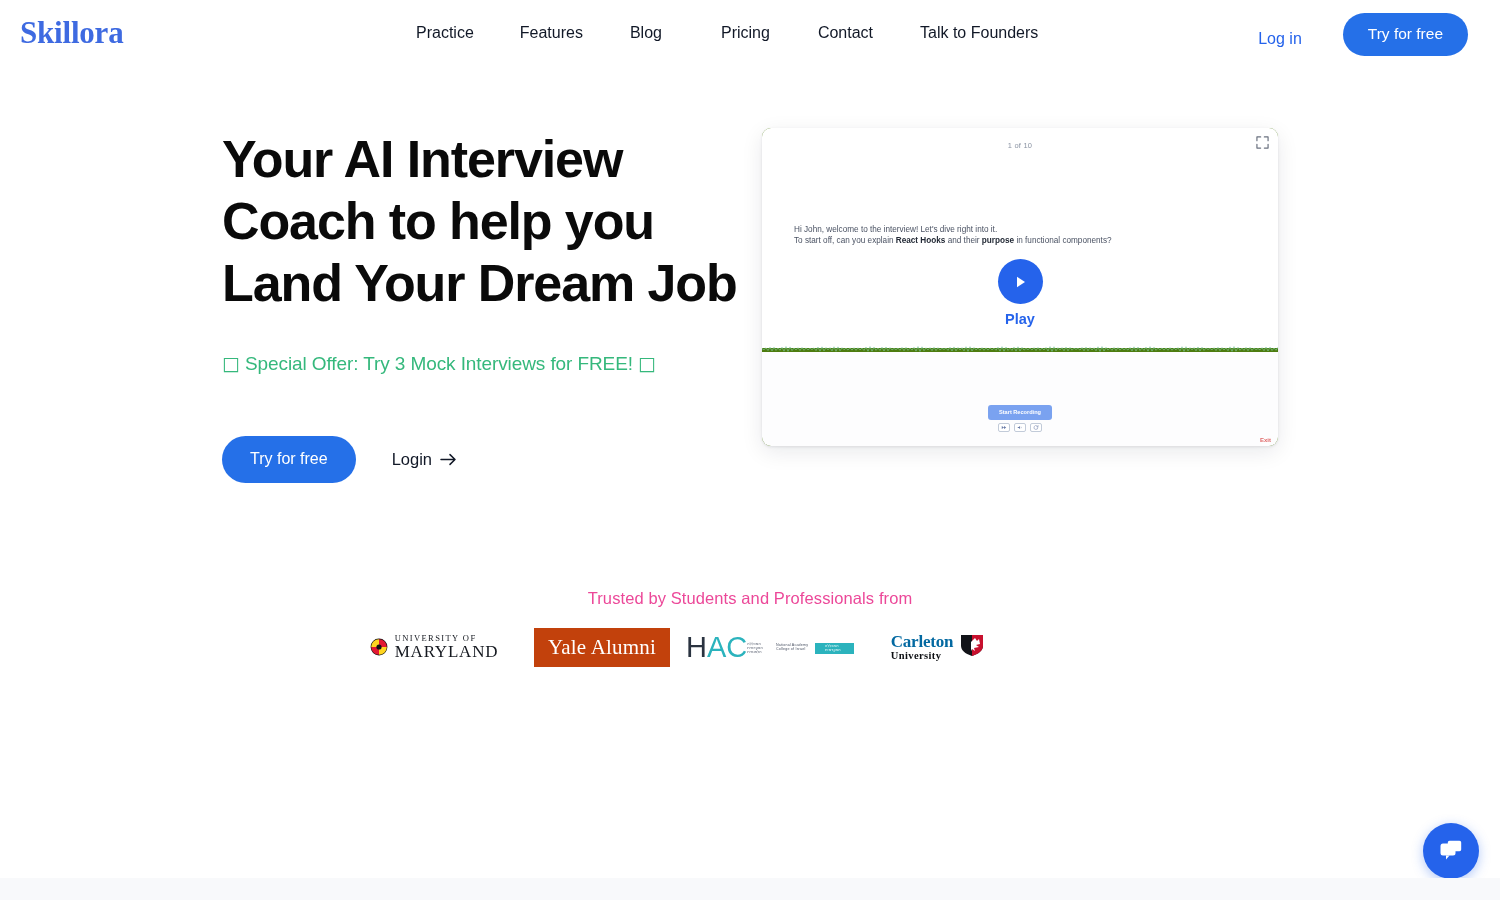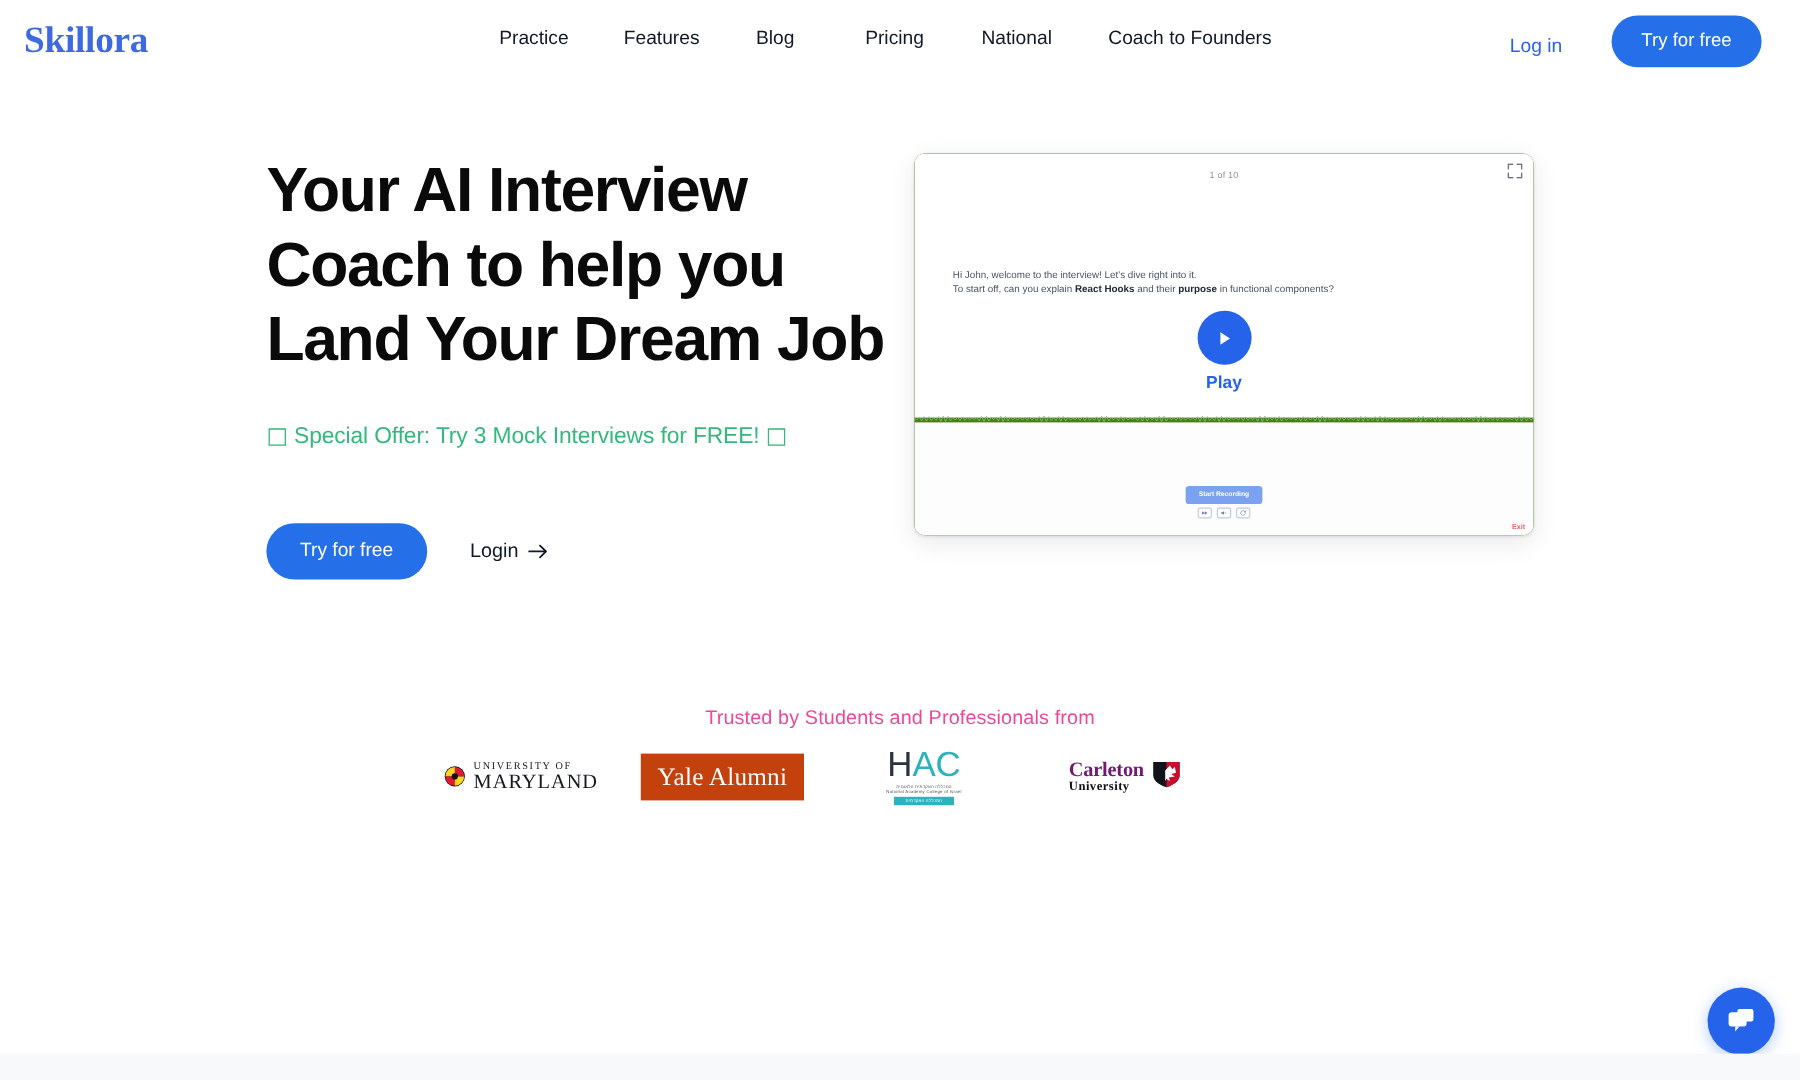--- a/index.html
+++ b/index.html
@@ -189,36 +189,36 @@
     font-size: 21px; line-height: 22px; letter-spacing: .2px; white-space: nowrap;
   }
 
   
   .aureate { display:flex; align-items:center; gap:9px; }
   .aur-txt {
     font-size: 20px; font-weight: 700; color: #1d2430; letter-spacing: .8px;
   }
 
   
-  .hac { display:flex; flex-direction:column; align-items:center; gap:0px; }
+  .hac { display:flex; flex-direction:row; align-items:center; gap:0px; }
   .hac-logo { font-size: 29px; line-height: 28px; letter-spacing: 0px; font-weight: 400;
               font-family: "Liberation Sans", sans-serif; }
   .hac-h { color: #2a3340; }
   .hac-ac { color: #2bb3bd; }
   .hac-sub1 { font-size: 3.6px; color: #4a5263; letter-spacing: .2px; margin-top: 2px; }
   .hac-sub2 { font-size: 3.6px; color: #4a5263; letter-spacing: .2px; }
   .hac-bar {
     margin-top: 2px; background: #2bb3bd; color: #fff;
     font-size: 3.6px; padding: 1.5px 10px; letter-spacing: .2px;
   }
 
   
   .carleton { display:flex; align-items:center; gap:6px; }
   .carl-txt { text-align: left; line-height: 1; }
-  .carl-1 { font-family: "Liberation Serif", serif; font-weight: 700; font-size: 17px; color: #701a75; letter-spacing: -0.2px; display:block;}
+  .carl-1 { font-family: "Liberation Serif", serif; font-weight: 700; font-size: 17px; color: #0369a1; letter-spacing: -0.2px; display:block;}
   .carl-2 { font-family: "Liberation Serif", serif; font-weight: 700; font-size: 10.5px; color: #0d0f13; letter-spacing: .4px; display:block; margin-top: 1px;}
 
   
   .chat-fab {
     position: absolute; right: 21px; bottom: 21px;
     width: 56px; height: 56px; border-radius: 50%;
     background: #2563eb; cursor: pointer;
     box-shadow: 0 3px 12px rgba(37,99,235,.35);
     display: flex; align-items: center; justify-content: center;
   }
@@ -233,22 +233,22 @@
 <body>
 
 <div class="nav">
   <div class="logo">Skillora</div>
 
   <div class="nav-links">
     <div class="nav-link">Practice</div>
     <div class="nav-link">Features</div>
     <div class="nav-link">Blog</div>
     <div class="nav-link">Pricing</div>
-    <div class="nav-link">National</div>
-    <div class="nav-link">Coach to Founders</div>
+    <div class="nav-link">Contact</div>
+    <div class="nav-link">Talk to Founders</div>
   </div>
 
   <div class="nav-right">
     <div class="login-link">Log in</div>
     <button class="btn-pill">Try for free</button>
   </div>
 </div>
 
 <div class="hero-left">
   <h1 class="headline">

